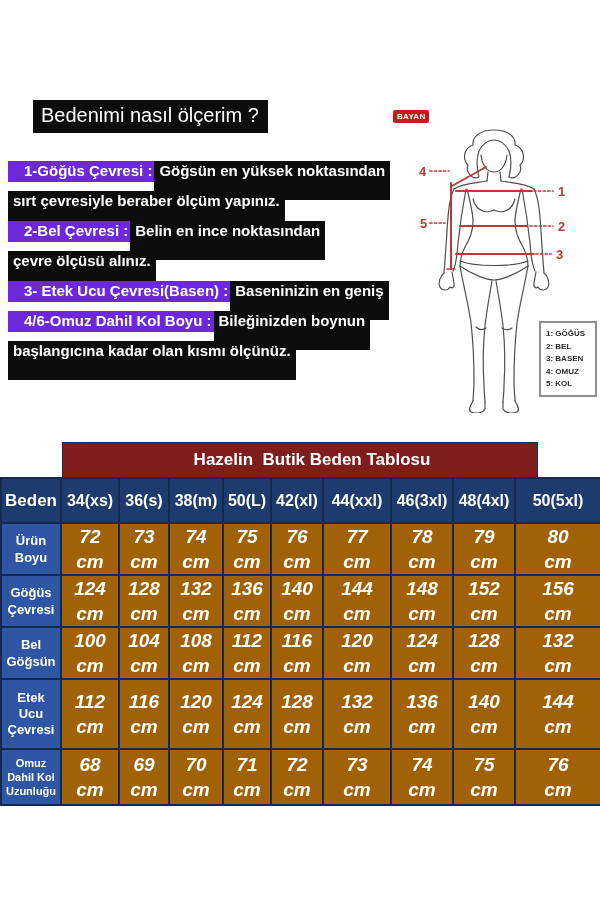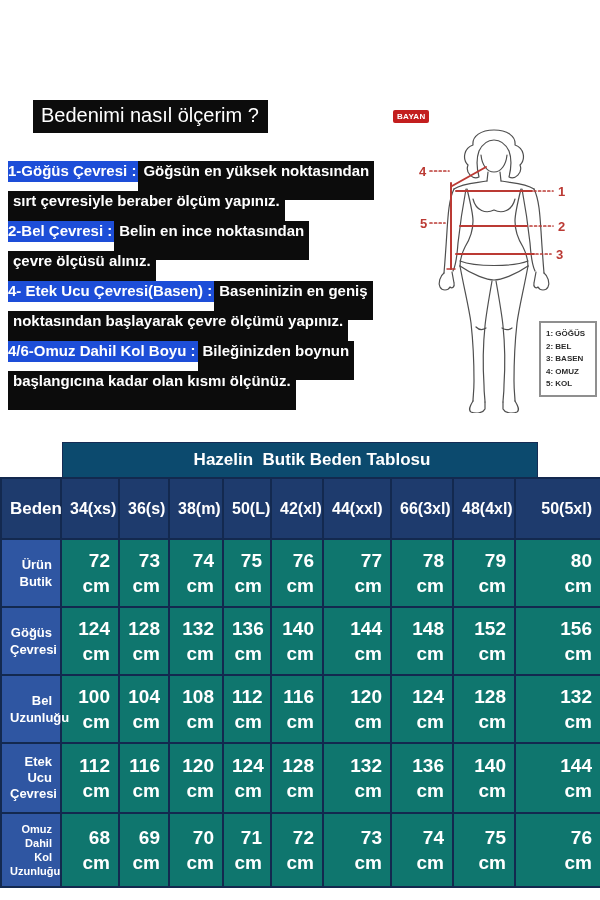--- a/index.html
+++ b/index.html
@@ -5,66 +5,65 @@
   html,body{margin:0;padding:0;background:#ffffff;}
   .canvas{position:relative;width:600px;height:900px;background:#ffffff;overflow:hidden;
           font-family:"Liberation Sans",sans-serif;}
 
   
   .intro-title{position:absolute;left:33px;top:100px;background:#0c0c0c;color:#fff;
                font-size:20px;font-weight:normal;padding:4px 9px 6px 8px;white-space:nowrap;}
   .instructions{position:absolute;left:8px;top:161px;width:430px;}
   .iline{height:21px;margin-bottom:9px;font-size:15px;font-weight:bold;white-space:nowrap;}
   .iline span{display:inline-block;line-height:20px;vertical-align:top;}
-  .lbl{background:#1d4ed8;color:#fff;padding:0 2px 1px 0;}
+  .lbl{background:#6d28d9;color:#fff;padding:0 2px 1px 16px;}
   .txt{background:#0c0c0c;color:#fff;padding:0 5px 19px 5px;}
 
   
   .figure-area{position:absolute;left:393px;top:105px;width:207px;height:315px;}
   .badge{position:absolute;left:0;top:5px;background:#c31e1e;color:#fff;font-size:8px;
          font-weight:bold;padding:2px 4px;border-radius:2px;letter-spacing:.3px;}
   .figure-area svg{position:absolute;left:0;top:18px;}
   .legend{position:absolute;left:146px;top:216px;width:47px;background:#fff;
           border:2px solid #8f8f8f;padding:5px 2px 4px 5px;font-size:8px;font-weight:bold;
           color:#2c2c2c;line-height:12.6px;white-space:nowrap;}
 
   
   .table-title{position:absolute;left:62px;top:442px;width:476px;height:36px;box-sizing:border-box;
-               background:#0c4a6e;border:1px solid #152c55;color:#fff;font-weight:bold;
+               background:#7f1d1d;border:1px solid #152c55;color:#fff;font-weight:bold;
                font-size:17px;text-align:center;line-height:34px;white-space:pre;padding-left:24px;}
   table.size-table{position:absolute;left:0;top:477px;width:600px;border-collapse:collapse;
                    table-layout:fixed;}
   .size-table th,.size-table td{border:2px solid #13294f;color:#fff;font-weight:bold;
-                   text-align:right;vertical-align:middle;white-space:pre-line;padding:8px;}
+                   text-align:center;vertical-align:middle;white-space:pre-line;padding:0;}
   .size-table thead th{background:#1e3b6d;font-size:16px;height:43px;}
   .size-table thead th:first-child{font-size:17px;}
   .size-table tbody th{background:#2f56a2;font-size:13px;line-height:17px;}
-  .size-table tbody td{background:#0f766e;font-size:19px;line-height:25px;}
+  .size-table tbody td{background:#a16207;font-size:19px;line-height:25px;font-style:italic;}
   .size-table tbody tr:nth-child(1){height:47px;}
-  .size-table tbody tr:nth-child(2){height:60px;}
+  .size-table tbody tr:nth-child(2){height:52px;}
   .size-table tbody tr:nth-child(3){height:52px;}
   .size-table tbody tr:nth-child(4){height:70px;}
   .size-table tbody tr:nth-child(5){height:56px;}
   .size-table tbody tr:nth-child(4) th{font-size:13px;line-height:16px;}
   .size-table tbody tr:nth-child(5) th{font-size:11px;line-height:14px;}
 </style>
 </head>
 <body>
 
 <div class="canvas">
 
   <div class="intro-title">Bedenimi nasıl ölçerim ?</div>
 
   <div class="instructions" id="instructions">
       <div class="iline"><span class="lbl">1-Göğüs Çevresi : </span><span class="txt">Göğsün en yüksek noktasından</span></div>
       <div class="iline"><span class="txt">sırt çevresiyle beraber ölçüm yapınız.</span></div>
       <div class="iline"><span class="lbl">2-Bel Çevresi : </span><span class="txt">Belin en ince noktasından</span></div>
       <div class="iline"><span class="txt">çevre ölçüsü alınız.</span></div>
-      <div class="iline"><span class="lbl">4- Etek Ucu Çevresi(Basen) : </span><span class="txt">Baseninizin en geniş</span></div>
-      <div class="iline"><span class="txt">noktasından başlayarak çevre ölçümü yapınız.</span></div>
+      <div class="iline"><span class="lbl">3- Etek Ucu Çevresi(Basen) : </span><span class="txt">Baseninizin en geniş</span></div>
       <div class="iline"><span class="lbl">4/6-Omuz Dahil Kol Boyu : </span><span class="txt">Bileğinizden boynun</span></div>
       <div class="iline"><span class="txt">başlangıcına kadar olan kısmı ölçünüz.</span></div>
     </div>
 
   <div class="figure-area">
     <div class="badge">BAYAN</div>
 
     <svg width="200" height="290" viewBox="0 0 200 290">
       <g fill="none" stroke="#4f4f4f" stroke-width="1.2" stroke-linecap="round" stroke-linejoin="round">
 
@@ -161,29 +160,29 @@
     </colgroup>
     <thead>
       <tr id="headerRow">
         <th>Beden</th>
       <th>34(xs)</th>
           <th>36(s)</th>
           <th>38(m)</th>
           <th>50(L)</th>
           <th>42(xl)</th>
           <th>44(xxl)</th>
-          <th>66(3xl)</th>
+          <th>46(3xl)</th>
           <th>48(4xl)</th>
           <th>50(5xl)</th>
         </tr>
     </thead>
     <tbody id="tableBody">
         <tr>
           <th>Ürün
-Butik</th>
+Boyu</th>
           <td>72
 cm</td>
           <td>73
 cm</td>
           <td>74
 cm</td>
           <td>75
 cm</td>
           <td>76
 cm</td>
@@ -213,21 +212,21 @@
 cm</td>
           <td>148
 cm</td>
           <td>152
 cm</td>
           <td>156
 cm</td>
         </tr>
         <tr>
           <th>Bel
-Uzunluğu</th>
+Göğsün</th>
           <td>100
 cm</td>
           <td>104
 cm</td>
           <td>108
 cm</td>
           <td>112
 cm</td>
           <td>116
 cm</td>

